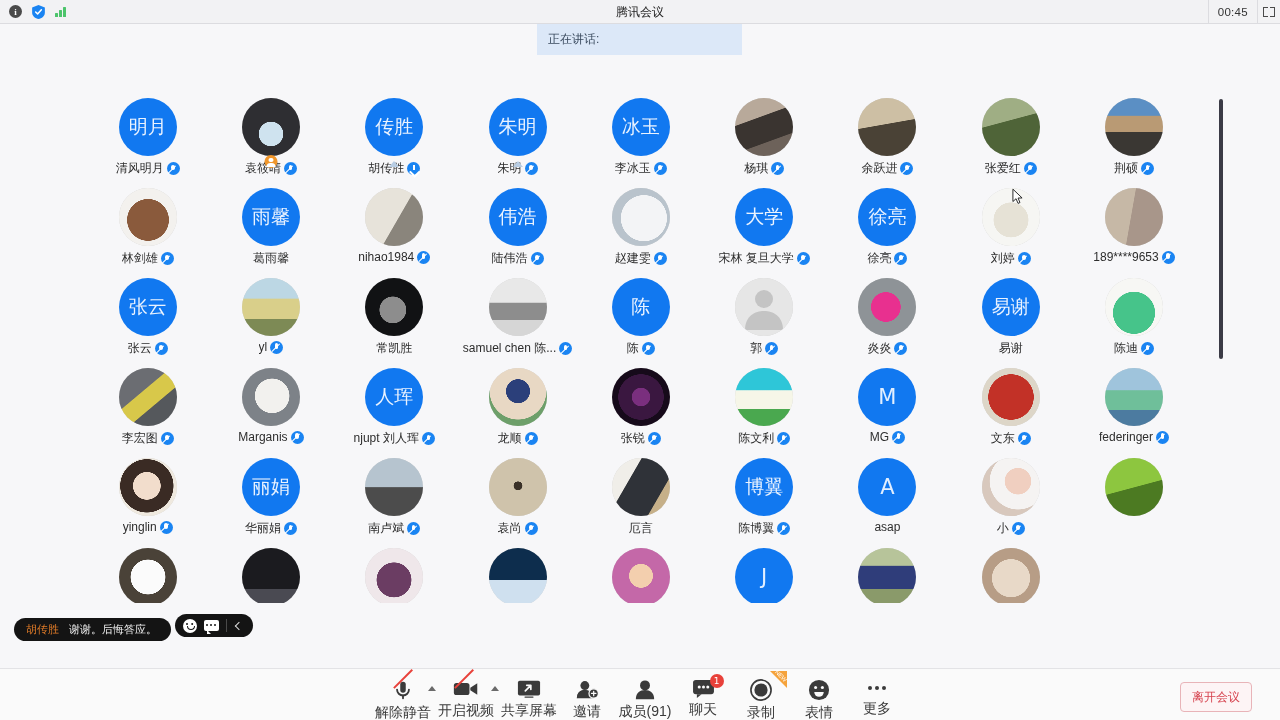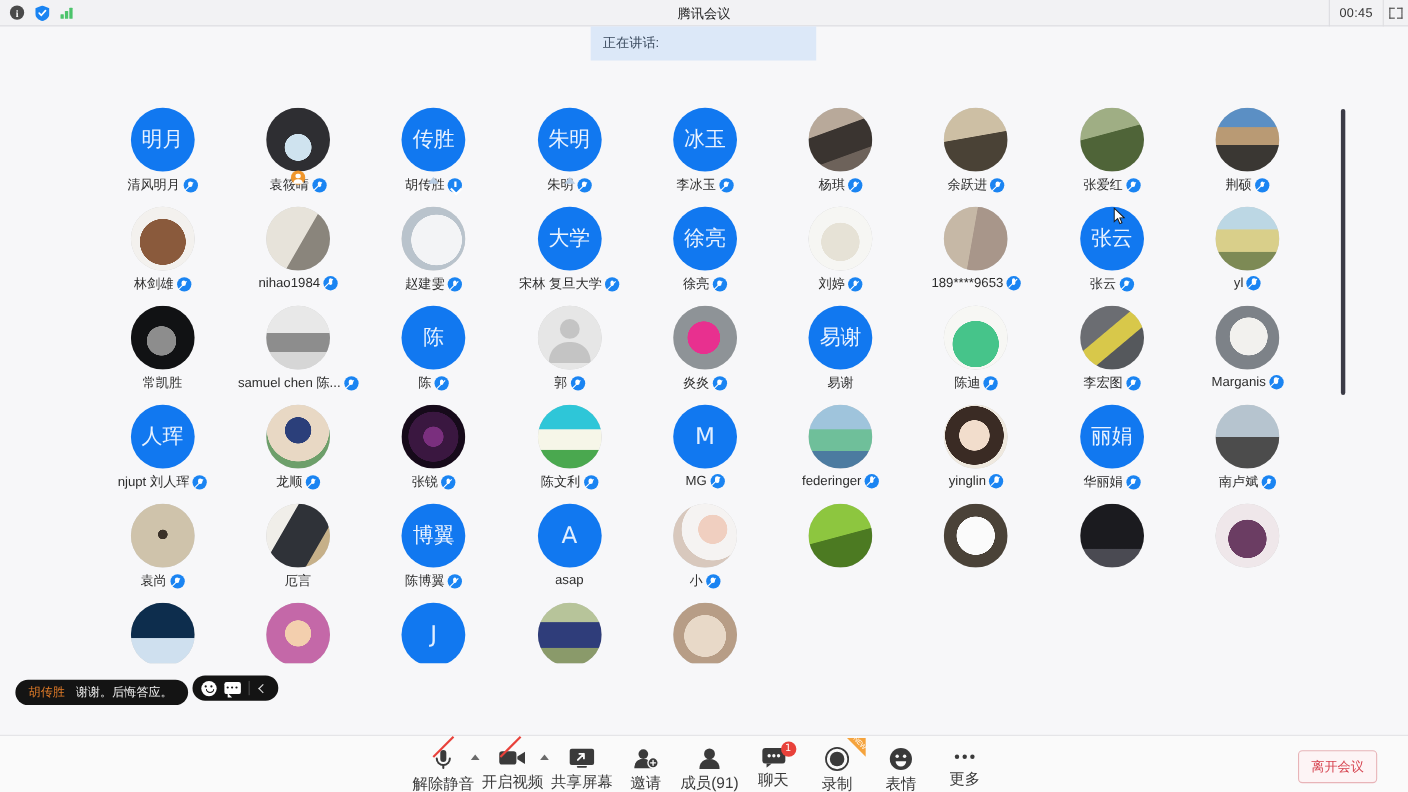--- a/index.html
+++ b/index.html
@@ -398,25 +398,38 @@
       <div class="tile">
         <div class="avatar photo">
           <div class="ph" style="background: radial-gradient(circle at 50% 55%, rgb(138, 90, 60) 0px, rgb(138, 90, 60) 48%, rgb(243, 241, 238) 49%, rgb(243, 241, 238) 100%);"></div>
         </div>
         <div class="nameline">
           <span class="nametext">林剑雄</span>
           <span class="mic-muted"></span>
         </div>
       </div>
       <div class="tile">
+        <div class="avatar initial">雨馨</div>
+        <div class="nameline">
+          <span class="nametext">葛雨馨</span>
+        </div>
+      </div>
+      <div class="tile">
         <div class="avatar photo">
           <div class="ph" style="background: linear-gradient(120deg, rgb(231, 227, 218) 0px, rgb(231, 227, 218) 55%, rgb(138, 133, 124) 56%, rgb(138, 133, 124) 100%);"></div>
         </div>
         <div class="nameline">
           <span class="nametext">nihao1984</span>
+          <span class="mic-muted"></span>
+        </div>
+      </div>
+      <div class="tile">
+        <div class="avatar initial">伟浩</div>
+        <div class="nameline">
+          <span class="nametext">陆伟浩</span>
           <span class="mic-muted"></span>
         </div>
       </div>
       <div class="tile">
         <div class="avatar photo">
           <div class="ph" style="background: radial-gradient(circle at 55% 52%, rgb(243, 244, 246) 0px, rgb(243, 244, 246) 52%, rgb(185, 195, 204) 53%, rgb(185, 195, 204) 100%);"></div>
         </div>
         <div class="nameline">
           <span class="nametext">赵建雯</span>
           <span class="mic-muted"></span>
@@ -579,20 +592,29 @@
         </div>
         <div class="nameline">
           <span class="nametext">陈文利</span>
           <span class="mic-muted"></span>
         </div>
       </div>
       <div class="tile">
         <div class="avatar initial latin">M</div>
         <div class="nameline">
           <span class="nametext">MG</span>
+          <span class="mic-muted"></span>
+        </div>
+      </div>
+      <div class="tile">
+        <div class="avatar photo">
+          <div class="ph" style="background: radial-gradient(circle, rgb(194, 49, 39) 0px, rgb(194, 49, 39) 55%, rgb(221, 214, 200) 56%, rgb(221, 214, 200) 100%);"></div>
+        </div>
+        <div class="nameline">
+          <span class="nametext">文东</span>
           <span class="mic-muted"></span>
         </div>
       </div>
       <div class="tile">
         <div class="avatar photo">
           <div class="ph" style="background: linear-gradient(rgb(159, 196, 220) 0px, rgb(159, 196, 220) 38%, rgb(111, 191, 154) 39%, rgb(111, 191, 154) 72%, rgb(76, 123, 160) 73%, rgb(76, 123, 160) 100%);"></div>
         </div>
         <div class="nameline">
           <span class="nametext">federinger</span>
           <span class="mic-muted"></span>

